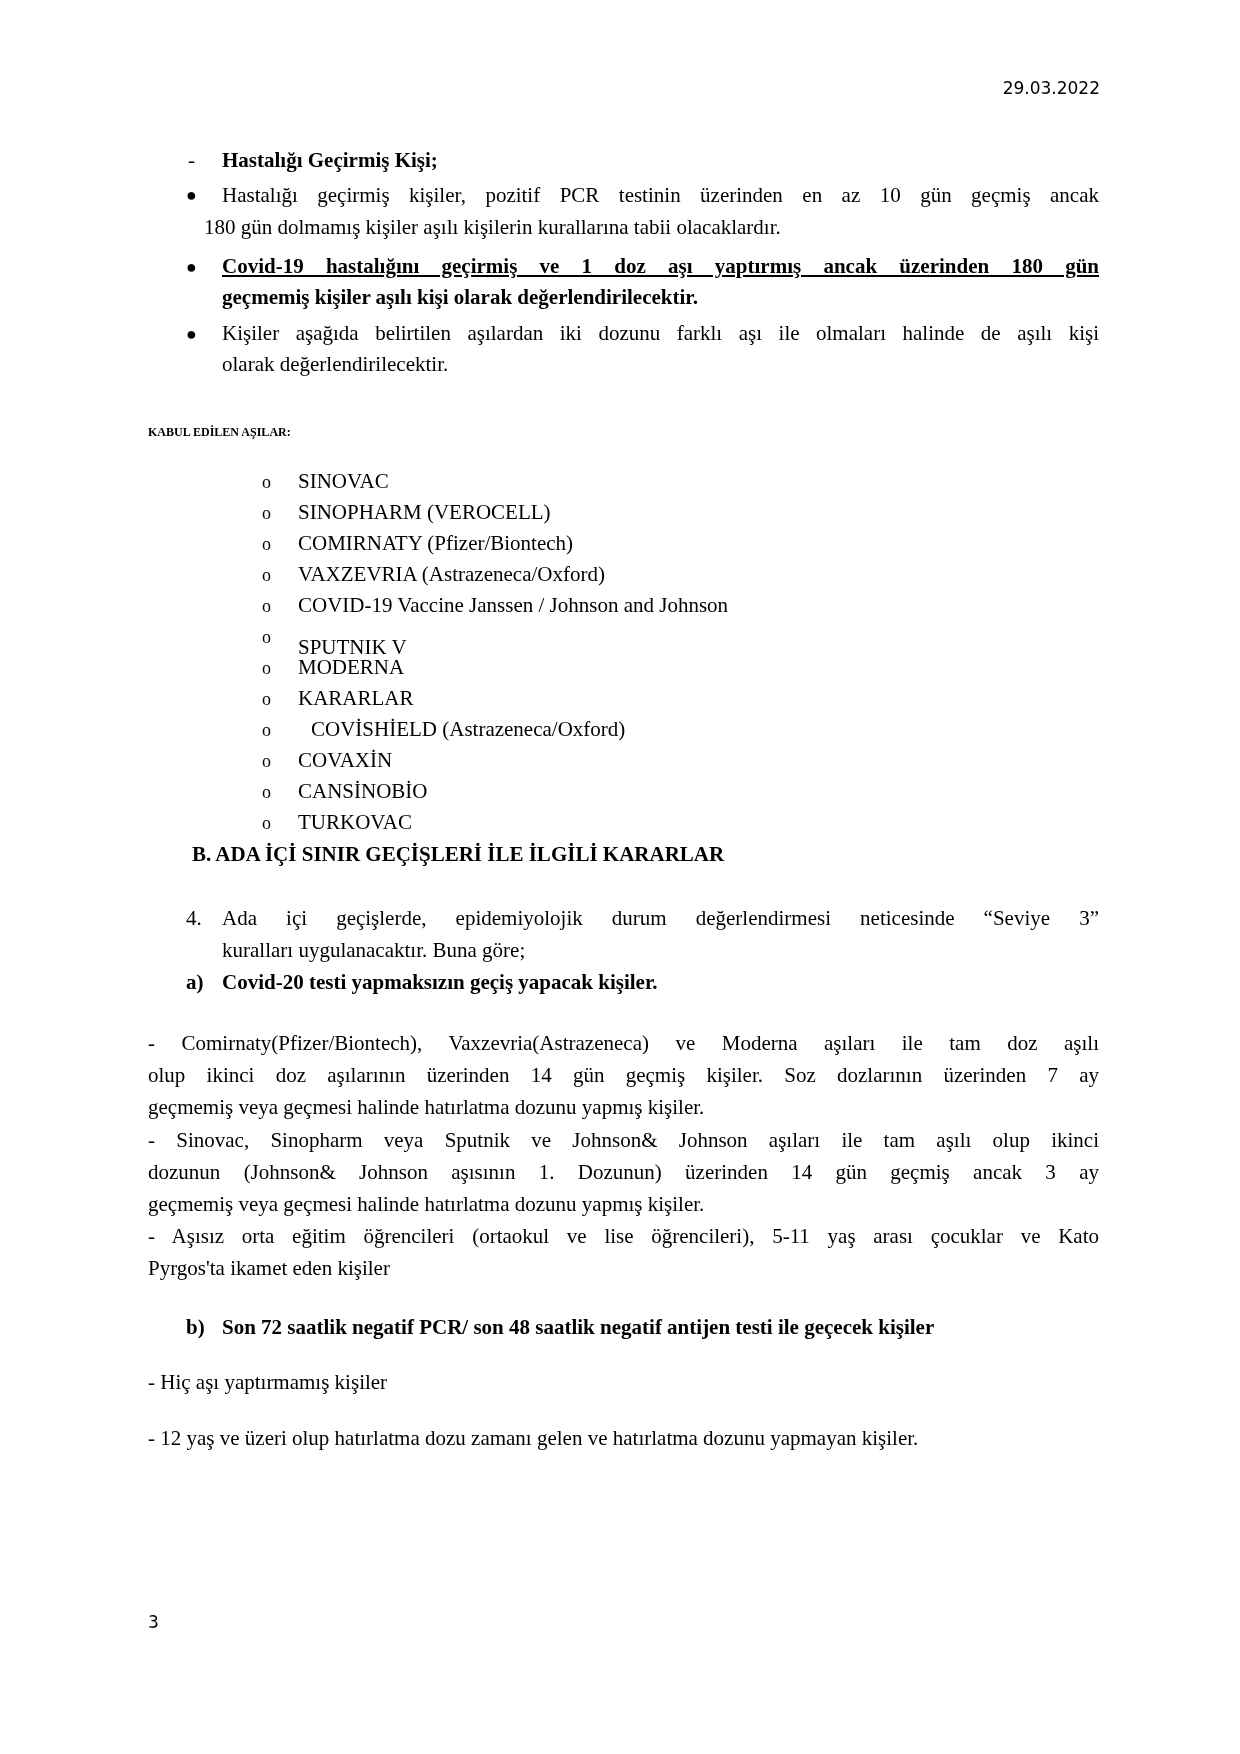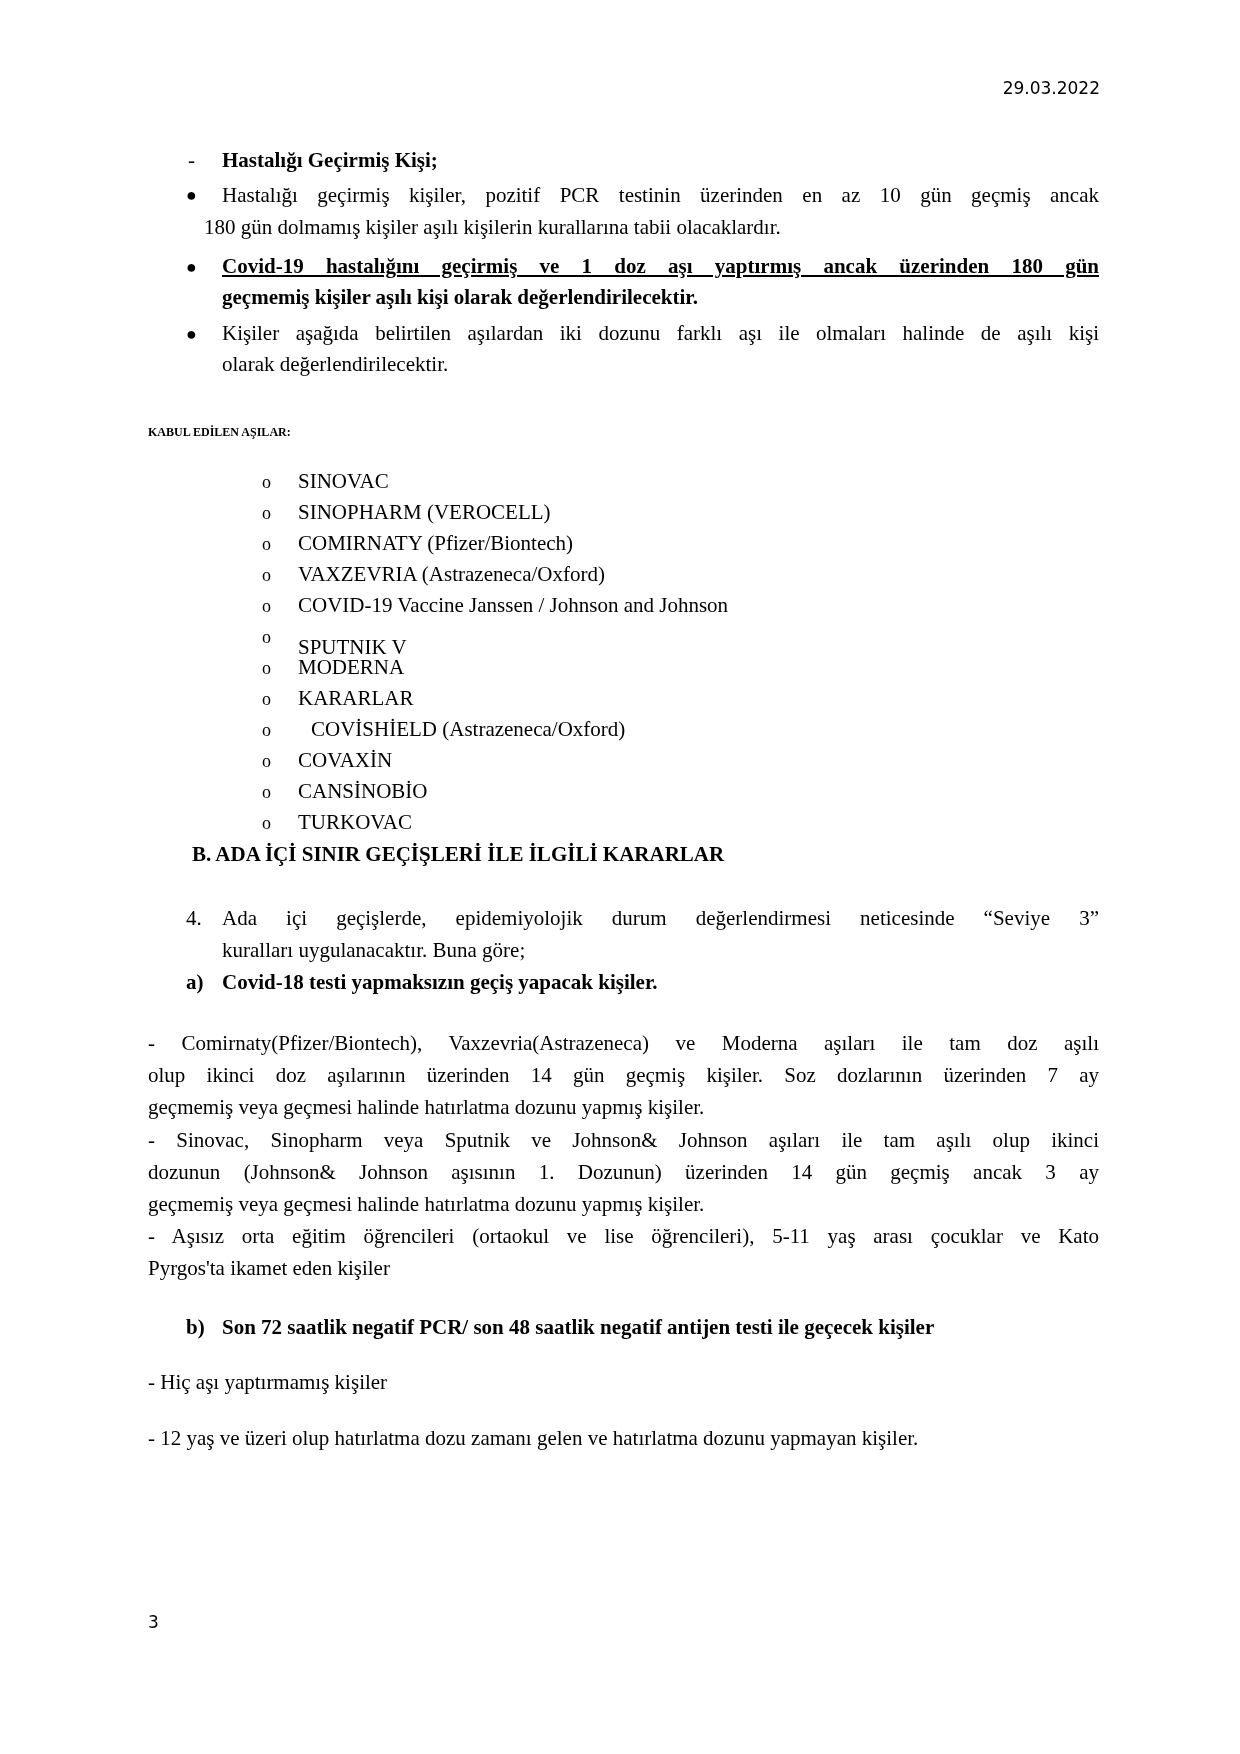--- a/index.html
+++ b/index.html
@@ -70,21 +70,21 @@
   </div>
 
   <div class="serif">
     <div class="line bold" style="left:192px; top:842px;">B.  ADA İÇİ SINIR GEÇİŞLERİ İLE İLGİLİ KARARLAR</div>
 
     <span class="line" style="left:186px; top:906px;">4.</span>
     <div class="line just" style="left:222px; top:906px; width:877px;">Ada içi geçişlerde, epidemiyolojik durum değerlendirmesi neticesinde “Seviye 3”</div>
     <div class="line" style="left:222px; top:938px;">kuralları uygulanacaktır. Buna göre;</div>
 
     <span class="line bold" style="left:186px; top:970px;">a)</span>
-    <div class="line bold" style="left:222px; top:970px;">Covid-18 testi yapmaksızın geçiş yapacak kişiler.</div>
+    <div class="line bold" style="left:222px; top:970px;">Covid-20 testi yapmaksızın geçiş yapacak kişiler.</div>
 
     <div class="line just" style="left:148px; top:1031px; width:951px;">-  Comirnaty(Pfizer/Biontech), Vaxzevria(Astrazeneca) ve Moderna aşıları ile tam doz aşılı</div>
     <div class="line just" style="left:148px; top:1063px; width:951px;">olup ikinci doz aşılarının üzerinden 14 gün geçmiş kişiler. Soz dozlarının üzerinden 7 ay</div>
     <div class="line" style="left:148px; top:1095px;">geçmemiş veya geçmesi halinde hatırlatma dozunu yapmış kişiler.</div>
 
     <div class="line just" style="left:148px; top:1128px; width:951px;">- Sinovac, Sinopharm veya Sputnik ve Johnson&amp; Johnson aşıları ile tam aşılı olup ikinci</div>
     <div class="line just" style="left:148px; top:1160px; width:951px;">dozunun (Johnson&amp; Johnson aşısının 1. Dozunun) üzerinden 14 gün geçmiş ancak 3 ay</div>
     <div class="line" style="left:148px; top:1192px;">geçmemiş veya geçmesi halinde hatırlatma dozunu yapmış kişiler.</div>
 
     <div class="line just" style="left:148px; top:1224px; width:951px;">- Aşısız orta eğitim öğrencileri (ortaokul ve lise öğrencileri), 5-11 yaş arası çocuklar ve  Kato</div>

